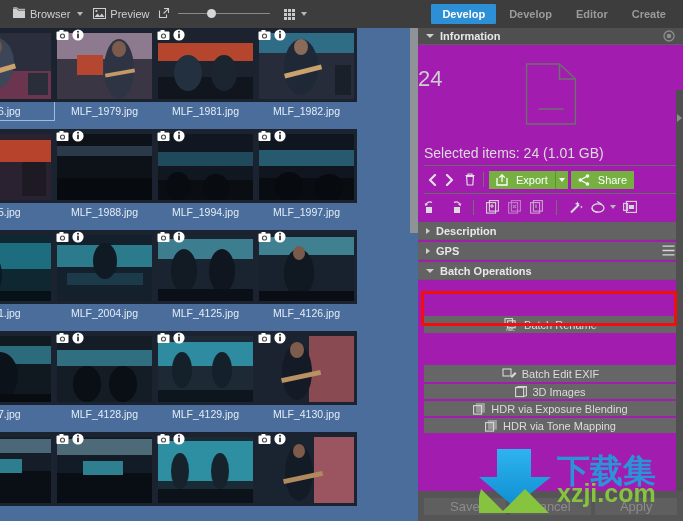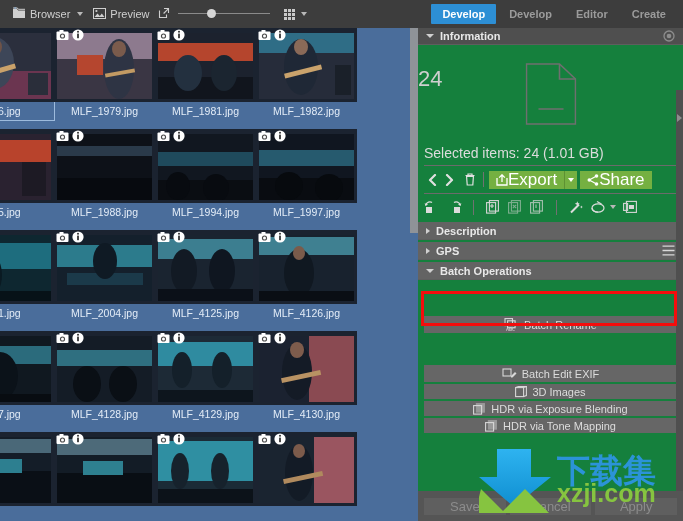--- a/index.html
+++ b/index.html
@@ -47,21 +47,21 @@
   .cell .fname{ height:18px; line-height:18px; text-align:center; font-size:10.5px; color:#e3ecf7; }
   .cell.sel .fname{ }
   .cell.current .fname{ outline:1px solid #9dbbdd; }
 
   #grid-scroll{ position:absolute; right:0; top:0; width:8px; height:493px; background:#4a6d9b;}
   #grid-scroll .bar{ position:absolute; left:0; top:0; width:8px; height:205px; background:#8f9398;}
 
   
   #panel{
     position:absolute; left:418px; top:28px; width:265px; height:493px;
-    background:#15803d;
+    background:#a21caf;
   }
   .sec-head{
     height:18px; display:flex; align-items:center; gap:6px;
     padding:0 8px; background:#4f4f4f; color:#e8e8e8; font-weight:bold; font-size:11px;
     border-bottom:1px solid #5e5e5e;
   }
   .sec-head.light{ background:#636363; }
   .tri{ width:0;height:0;border-left:4px solid #d0d0d0;border-top:3.5px solid transparent;border-bottom:3.5px solid transparent;}
   .tri.open{ border-left:4px solid transparent;border-right:4px solid transparent;border-top:4.5px solid #d0d0d0; border-bottom:none;}
   .sec-right{ margin-left:auto; display:flex; align-items:center; }
@@ -76,22 +76,22 @@
     font-size:22px; color:#cfcfcf;
   }
   .sel-text{ position:absolute; left:6px; top:100px; font-size:14px; color:#dcdcdc; }
 
   .hr{ height:1px; background:#6b6b6b; margin:0 6px; }
 
   .act-row{ height:27px; display:flex; align-items:center; gap:0px; padding:0 6px; }
   .nav-btn{ width:17px;height:18px; display:flex;align-items:center;justify-content:center;}
   .sep-v{ width:1px; height:15px; background:#717171; margin:0 5px; }
   .green-btn{
-    background:#75b041; color:#ffffff; font-size:17px; height:18px;
-    display:flex; align-items:center; gap:0; padding:0 7px;
+    background:#75b041; color:#ffffff; font-size:11px; height:18px;
+    display:flex; align-items:center; gap:8px; padding:0 7px;
   }
   .green-split{ background:#75b041; width:13px; height:18px; display:flex;align-items:center;justify-content:center; border-left:1px solid #5e9133;}
 
   .tool-row{ height:26px; display:flex; align-items:center; padding:0 6px; gap:6px;}
   .tool-ic{ width:16px;height:16px; display:flex;align-items:center;justify-content:center;}
 
   .op-btn{
     margin:0 6px 2px 6px; height:15px; background:#666666;
     display:flex; align-items:center; justify-content:center; gap:5px;
     font-size:11px; color:#dcdcdc;

